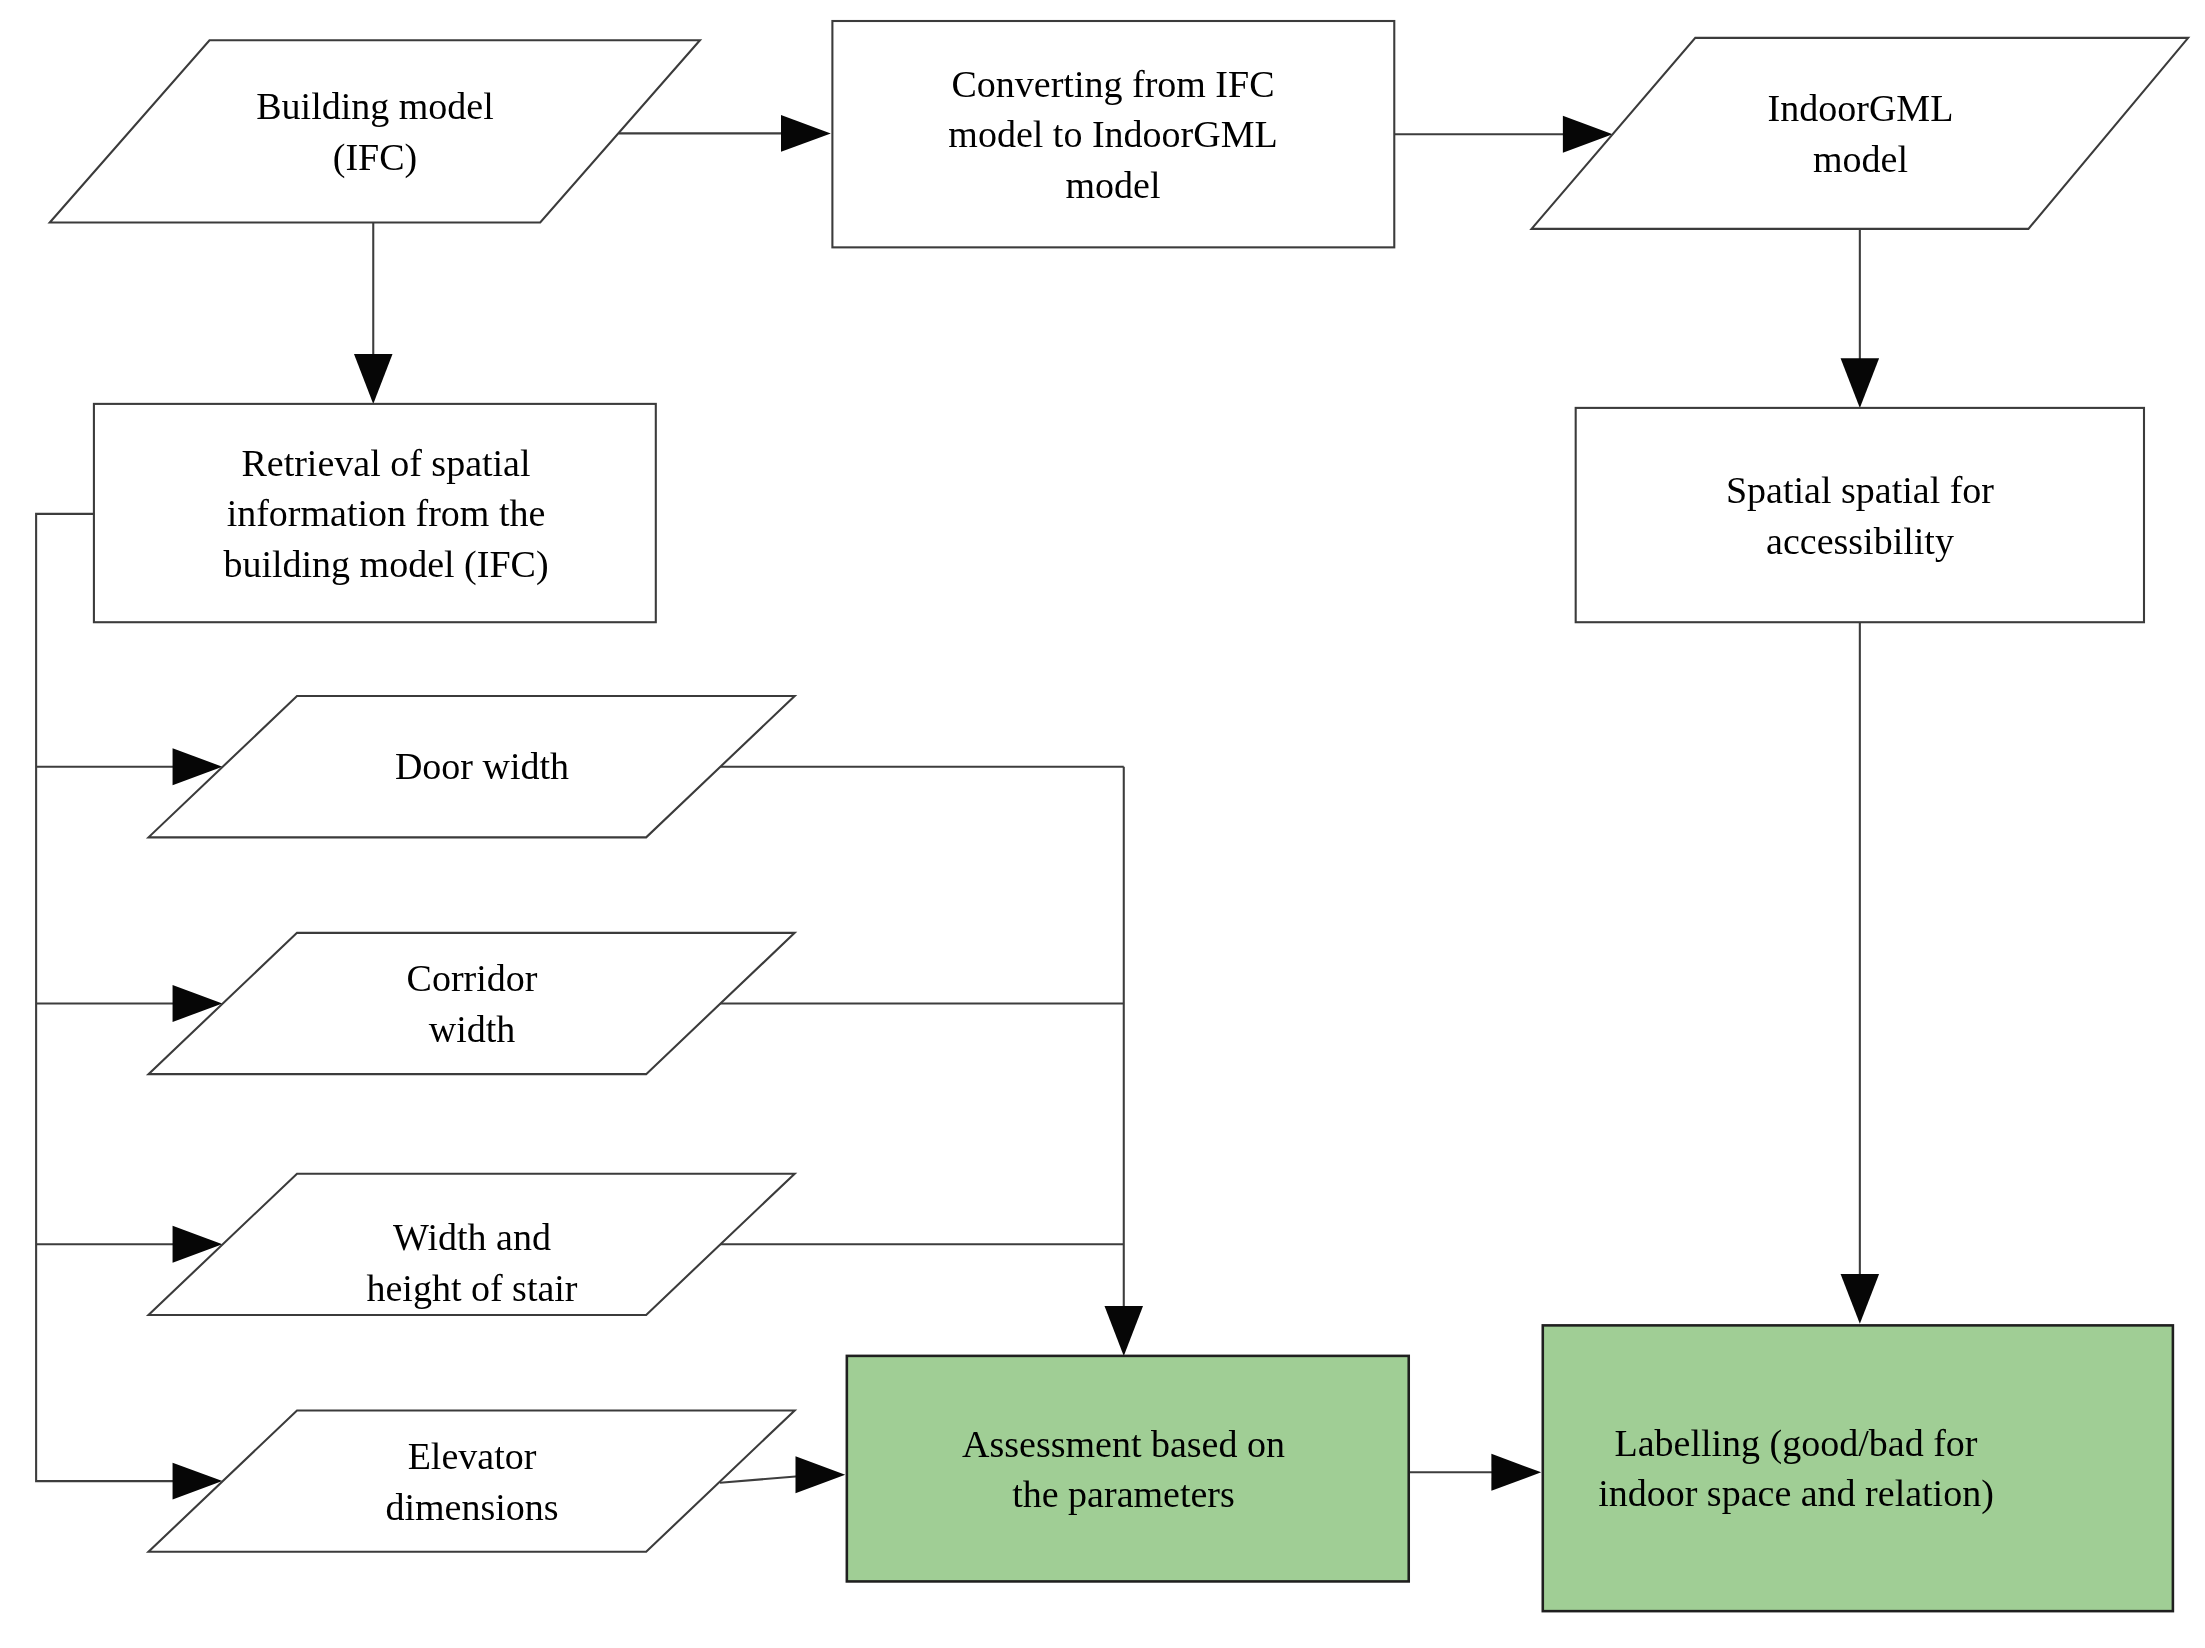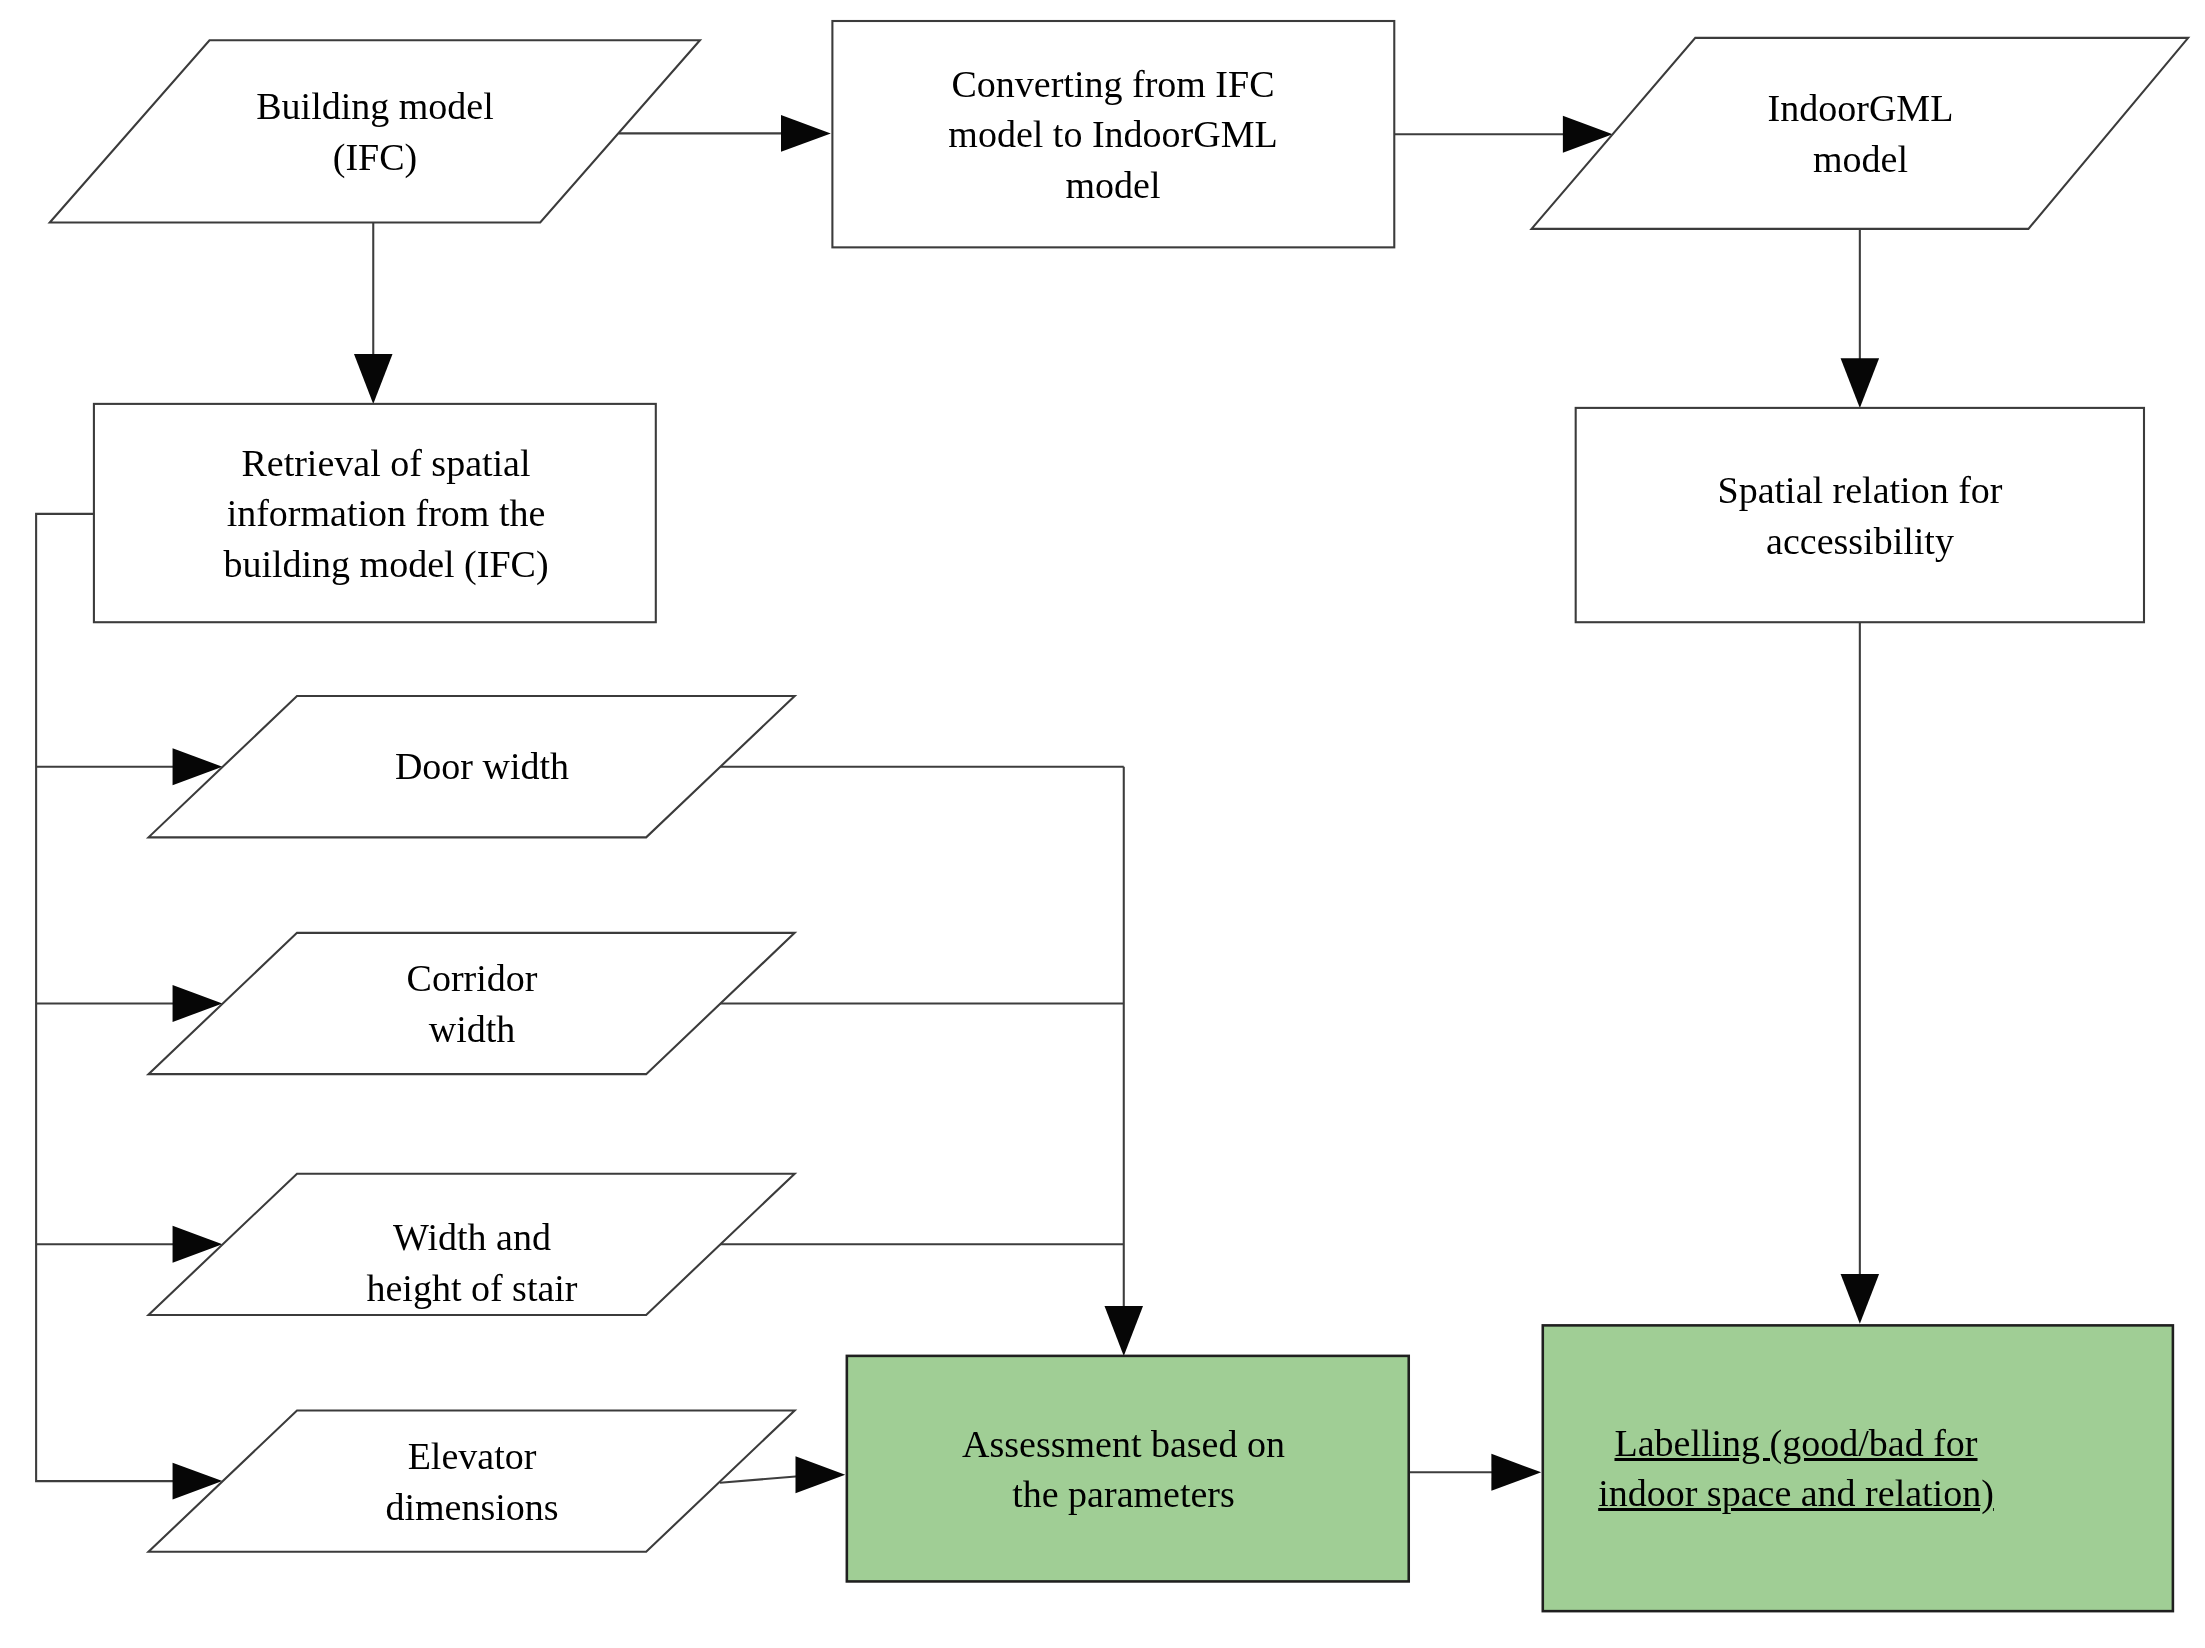--- a/index.html
+++ b/index.html
@@ -144,34 +144,34 @@
 model to IndoorGML
 model</div>
 
   <div class="node-label" style="left:1532px; top:38px; width:657px; height:191px;">IndoorGML
 model</div>
 
   <div class="node-label" style="left:94px; top:409px; width:562px; height:209px;margin-left:11px;">Retrieval of spatial
 information from the
 building model (IFC)</div>
 
-  <div class="node-label" style="left:1576px; top:413px; width:568px; height:205px;">Spatial relation for
+  <div class="node-label" style="left:1576px; top:413px; width:568px; height:205px;">Spatial spatial for
 accessibility</div>
 
   <div class="node-label" style="left:159px; top:696px; width:646px; height:141px;">Door width</div>
 
   <div class="node-label" style="left:149px; top:933px; width:646px; height:141px;">Corridor
 width</div>
 
   <div class="node-label" style="left:149px; top:1174px; width:646px; height:177px;">Width and
 height of stair</div>
 
   <div class="node-label" style="left:149px; top:1411px; width:646px; height:141px;">Elevator
 dimensions</div>
 
   <div class="node-label" style="left:847px; top:1361px; width:463px; height:216px;padding-left:45px;">Assessment based on
 the parameters</div>
 
-  <div class="node-label" style="left:1543px; top:1330px; width:506px; height:276px;text-decoration:underline;">Labelling (good/bad for
+  <div class="node-label" style="left:1543px; top:1330px; width:506px; height:276px;">Labelling (good/bad for
 indoor space and relation)</div>
 
 </div>
 
 
 </body></html>

